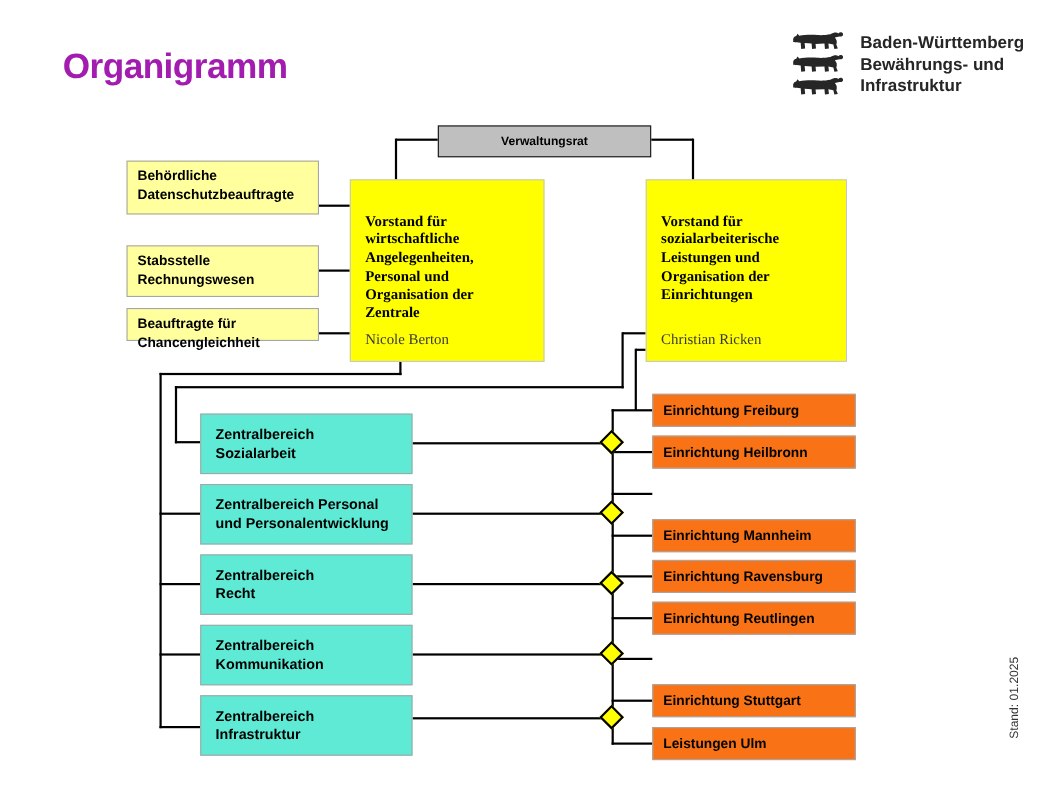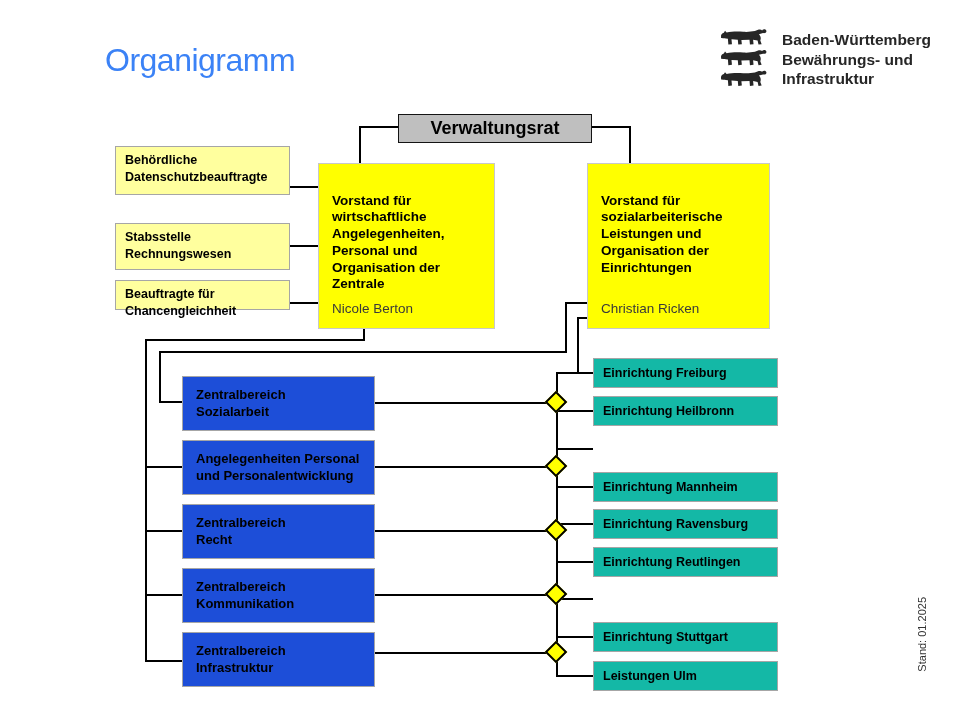--- a/index.html
+++ b/index.html
@@ -1,30 +1,30 @@
 <!DOCTYPE html>
 <html><head>
 <meta charset="utf-8">
 <style>
   html,body{margin:0;padding:0;background:#fff;}
   #stage{position:relative;width:960px;height:720px;background:#ffffff;overflow:hidden;
          font-family:"Liberation Sans",sans-serif;color:#000;}
   .ln{position:absolute;background:#000;}
   .box{position:absolute;box-sizing:border-box;font-weight:bold;white-space:pre-line;}
-  .title{position:absolute;left:57px;top:42px;font-size:32px;font-weight:normal;color:#3b82f6;letter-spacing:-0.5px;margin-left:48px;}
+  .title{position:absolute;left:57px;top:42px;font-size:32px;font-weight:bold;color:#a21caf;letter-spacing:-0.5px;}
   .board{left:398px;top:114px;width:194px;height:29px;background:#bfbfbf;border:1.5px solid #141414;
-         display:flex;align-items:center;justify-content:center;font-size:18px;}
+         display:flex;align-items:center;justify-content:center;font-size:11px;}
   .exec{background:#ffff00;border:1px solid #c8c8c8;padding:12px 12px 10px 13px;
-        font-size:13.5px;line-height:1.24;}
+        font-size:13.5px;line-height:1.24;font-family:Liberation Serif, serif;}
   .exec .name{position:absolute;left:13px;bottom:10px;font-weight:normal;color:#3a3a3a;font-size:13.5px;}
   .staff{left:115px;width:175px;background:#ffff9e;border:1px solid #a6a6a6;
          padding:5px 9px;font-size:12.5px;line-height:1.38;}
-  .central{left:182px;width:193px;height:55px;background:#1d4ed8;border:1px solid #a6a6a6;
+  .central{left:182px;width:193px;height:55px;background:#5eead4;border:1px solid #a6a6a6;
            display:flex;align-items:center;padding-left:13px;font-size:13px;line-height:1.3;}
-  .facility{left:593px;width:185px;height:30px;background:#14b8a6;border:1px solid #a6a6a6;
+  .facility{left:593px;width:185px;height:30px;background:#f97316;border:1px solid #a6a6a6;
             display:flex;align-items:center;padding-left:9px;font-size:12.5px;}
   .diamond{position:absolute;width:12px;height:12px;background:#ffff00;border:2.5px solid #000;
            transform:rotate(45deg);z-index:5;}
   .logo{position:absolute;left:718px;top:27px;display:flex;align-items:flex-start;}
   .logo-text{margin-left:10px;font-size:15.5px;font-weight:bold;color:#262626;line-height:1.27;margin-top:3px;}
   .stand{position:absolute;left:916px;top:597px;writing-mode:vertical-rl;transform:rotate(180deg);
          font-size:11px;color:#333;}
 </style>
 </head>
 <body>
@@ -125,21 +125,21 @@
 
   <div class="box staff" style="top:146px;height:49px">Behördliche
 Datenschutzbeauftragte</div>
   <div class="box staff" style="top:223px;height:47px">Stabsstelle
 Rechnungswesen</div>
   <div class="box staff" style="top:280px;height:30px">Beauftragte für
 Chancengleichheit</div>
 
   <div class="box central" style="top:376px">Zentralbereich
 Sozialarbeit</div>
-  <div class="box central" style="top:440px">Angelegenheiten Personal
+  <div class="box central" style="top:440px">Zentralbereich Personal
 und Personalentwicklung</div>
   <div class="box central" style="top:504px">Zentralbereich
 Recht</div>
   <div class="box central" style="top:568px">Zentralbereich
 Kommunikation</div>
   <div class="box central" style="top:632px">Zentralbereich
 Infrastruktur</div>
 
   <div class="box facility" style="top:358px">Einrichtung Freiburg</div>
   <div class="box facility" style="top:396px">Einrichtung Heilbronn</div>

